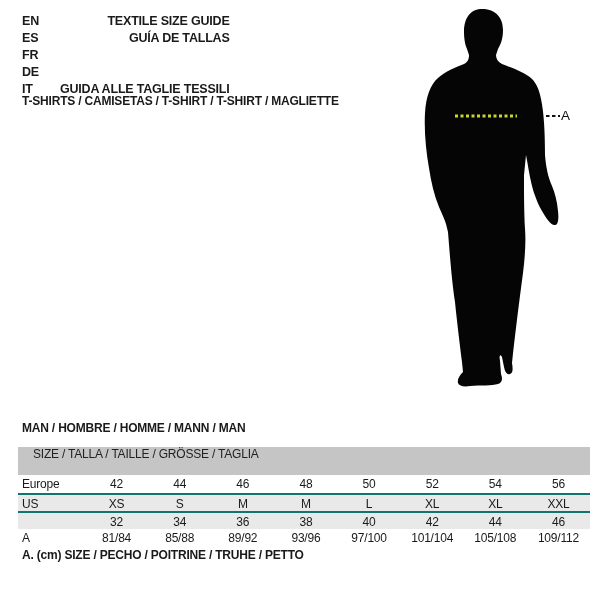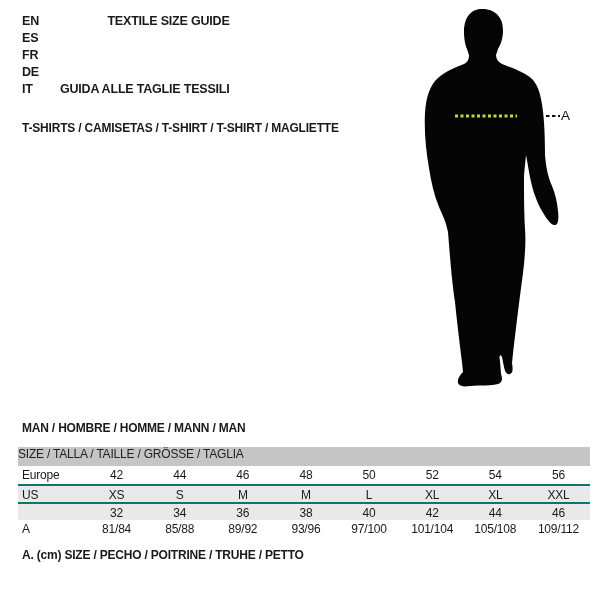--- a/index.html
+++ b/index.html
@@ -18,21 +18,21 @@
   }
   .lang-row { display: flex; height: 17px; line-height: 17px; justify-content: space-between; }
   .lang-code {
     width: 38px; font-size: 12.5px; font-weight: bold; letter-spacing: -0.2px;
   }
   .lang-label {
     font-size: 12.5px; font-weight: bold; letter-spacing: -0.2px; white-space: nowrap;
   }
 
   
-  .cat-block { position: absolute; left: 22px; top: 120px; }
+  .cat-block { position: absolute; left: 22px; top: 93px; }
   .cat-line {
     font-size: 12px; font-weight: bold; letter-spacing: -0.2px;
     line-height: 17px; white-space: nowrap;
   }
 
   
   .figure-wrap { position: absolute; left: 410px; top: 5px; width: 170px; height: 390px; }
   .figure-wrap svg { display: block; width: 170px; height: 390px; }
   .measure-label {
     position: absolute; left: 151px; top: 103px;
@@ -41,22 +41,22 @@
 
   
   .section-title {
     position: absolute; left: 22px; top: 421px;
     font-size: 12px; font-weight: bold; letter-spacing: -0.2px; white-space: nowrap;
   }
 
   
   .size-table { position: absolute; left: 18px; top: 447px; width: 572px; }
   .t-header {
-    height: 19px; line-height: 15px; background: #c5c5c5;
-    font-size: 12px; padding-left: 0; letter-spacing: -0.2px;
+    height: 28px; line-height: 15px; background: #c5c5c5;
+    font-size: 12px; padding-left: 15px; letter-spacing: -0.2px;
     color: #222; white-space: nowrap;
   }
   .t-row { display: flex; height: 18px; line-height: 18px; background: #ffffff; }
   .t-row.shaded { background: #e9e9e9; border-top: 2px solid #0f766e; }
   .t-label { width: 67px; padding-left: 4px; font-size: 12px; letter-spacing: -0.2px; }
   .t-cell { flex: 1; text-align: center; font-size: 12px; letter-spacing: -0.2px; }
 
   
   .footnote {
     position: absolute; left: 22px; top: 548px;
@@ -66,20 +66,21 @@
 </head>
 <body>
 
 <div class="lang-block">
   <div class="lang-row">
     <span class="lang-code">EN</span>
     <span class="lang-label">TEXTILE SIZE GUIDE</span>
   </div>
   <div class="lang-row">
     <span class="lang-code">ES</span>
+    <span class="lang-label">GUÍA DE TALLAS</span>
   </div>
   <div class="lang-row">
     <span class="lang-code">FR</span>
   </div>
   <div class="lang-row">
     <span class="lang-code">DE</span>
   </div>
   <div class="lang-row">
     <span class="lang-code">IT</span>
     <span class="lang-label">GUIDA ALLE TAGLIE TESSILI</span>

